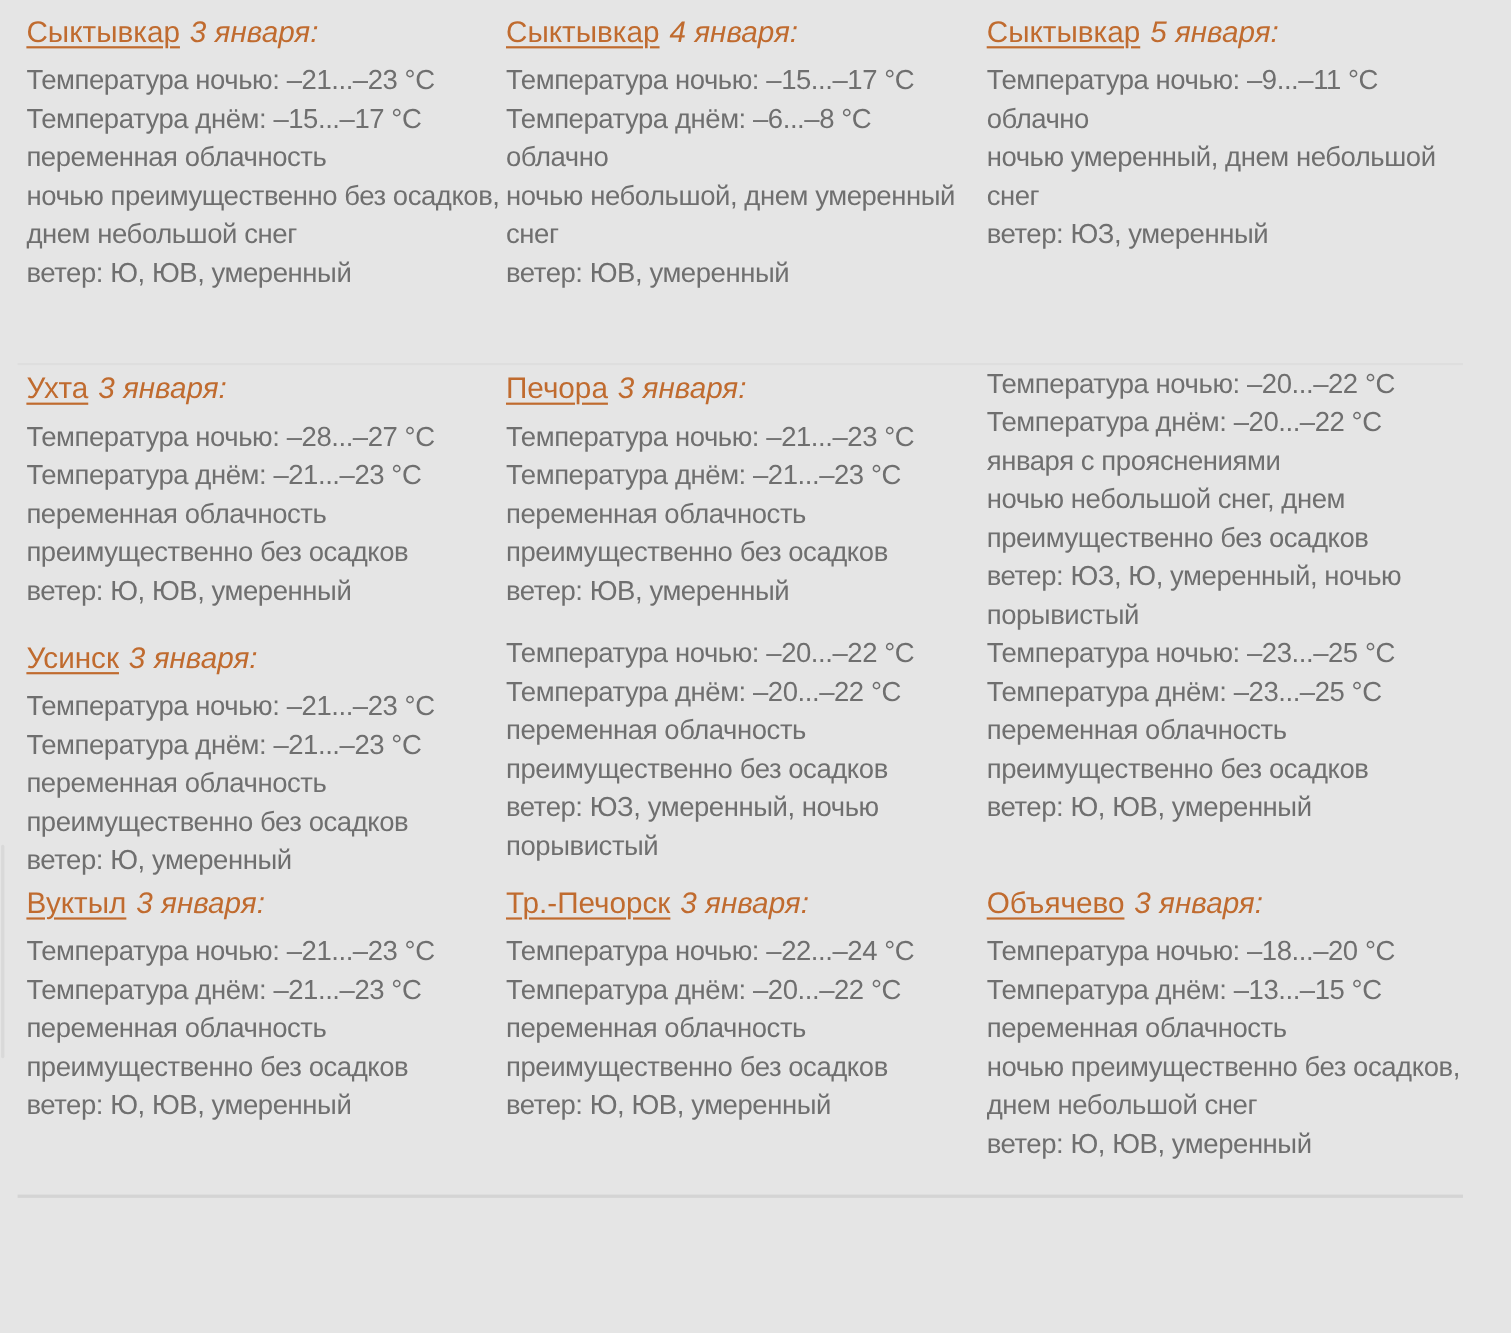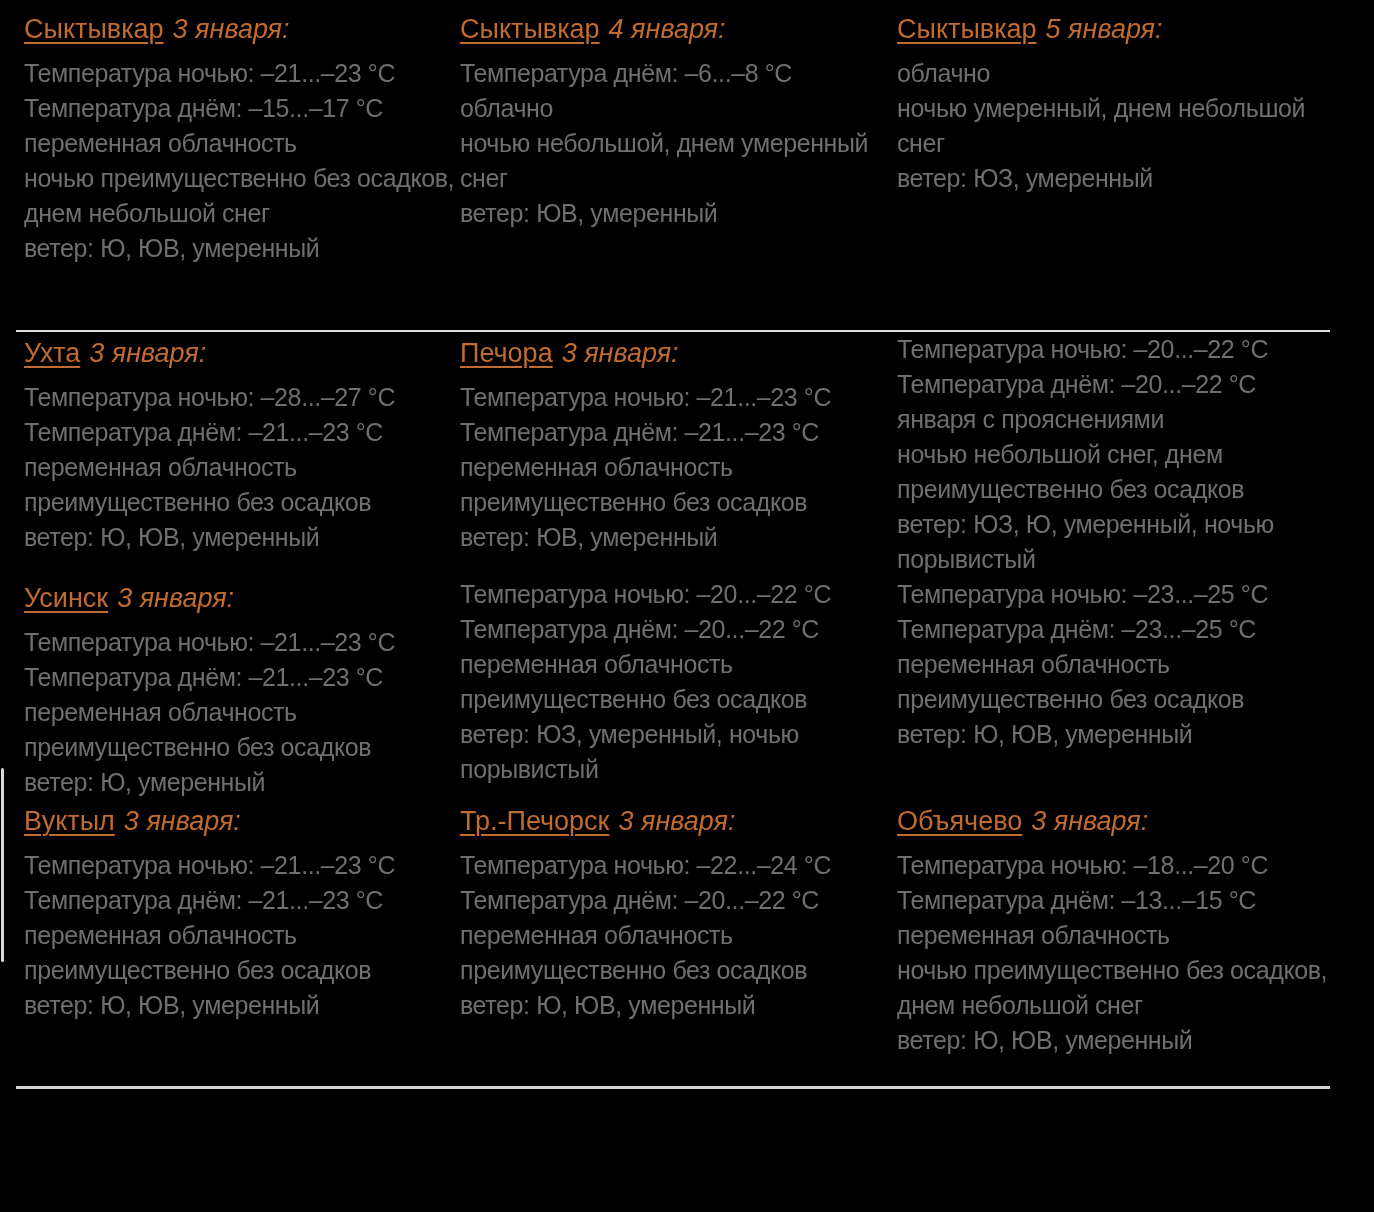--- a/index.html
+++ b/index.html
@@ -1,21 +1,21 @@
 <!DOCTYPE html>
 <html lang="ru"><head>
 <meta charset="utf-8">
 <style>
   html, body { margin: 0; padding: 0; background: #ffffff; }
   .page {
     position: relative;
     width: 1374px;
     height: 1212px;
     overflow: hidden;
-    background: #000000;
+    background: #e5e5e5;
     font-family: "Liberation Sans", "DejaVu Sans", sans-serif;
   }
   .scroll-fragment {
     position: absolute;
     left: 1px; top: 768px;
     width: 3px; height: 194px;
     background: #d9d9d9;
     border-radius: 2px;
   }
   .grid {
@@ -75,28 +75,30 @@
         <h3 class="head"><a class="city">Сыктывкар</a><em class="date">3 января:</em></h3>
         <div class="line">Температура ночью: –21...–23 °C</div>
         <div class="line">Температура днём: –15...–17 °C</div>
         <div class="line">переменная облачность</div>
         <div class="line">ночью преимущественно без осадков,</div>
         <div class="line">днем небольшой снег</div>
         <div class="line">ветер: Ю, ЮВ, умеренный</div>
       </article>
       <article class="cell">
         <h3 class="head"><a class="city">Сыктывкар</a><em class="date">4 января:</em></h3>
+        <div class="line">Температура ночью: –15...–17 °C</div>
         <div class="line">Температура днём: –6...–8 °C</div>
         <div class="line">облачно</div>
         <div class="line">ночью небольшой, днем умеренный</div>
         <div class="line">снег</div>
         <div class="line">ветер: ЮВ, умеренный</div>
       </article>
       <article class="cell">
         <h3 class="head"><a class="city">Сыктывкар</a><em class="date">5 января:</em></h3>
+        <div class="line">Температура ночью: –9...–11 °C</div>
         <div class="line">облачно</div>
         <div class="line">ночью умеренный, днем небольшой</div>
         <div class="line">снег</div>
         <div class="line">ветер: ЮЗ, умеренный</div>
       </article>
     </section>
 
   <div class="divider"></div>
 
   <section class="grid sec-cities" id="section-1">

